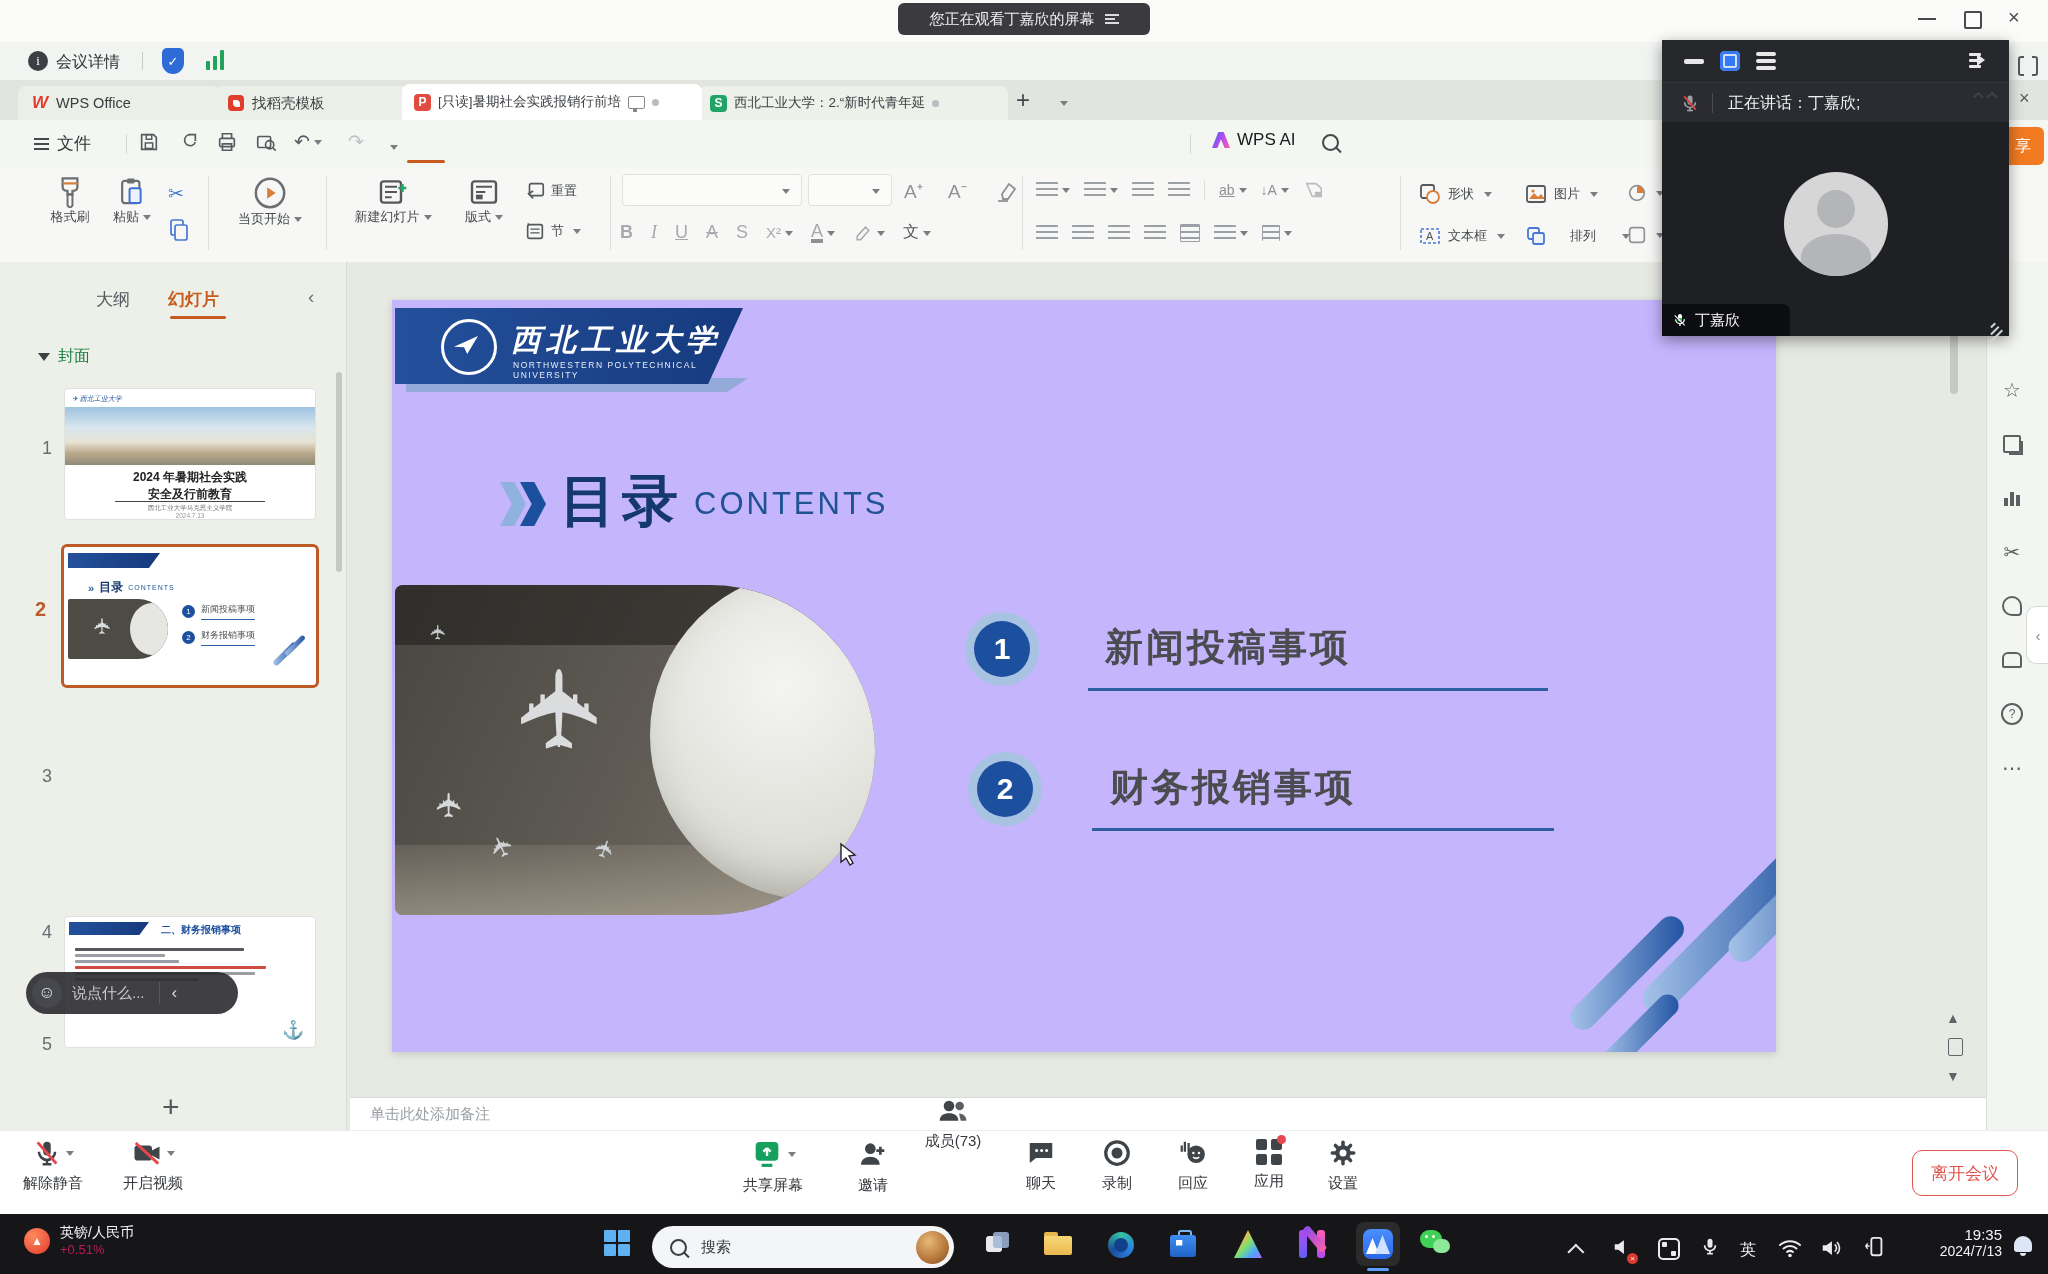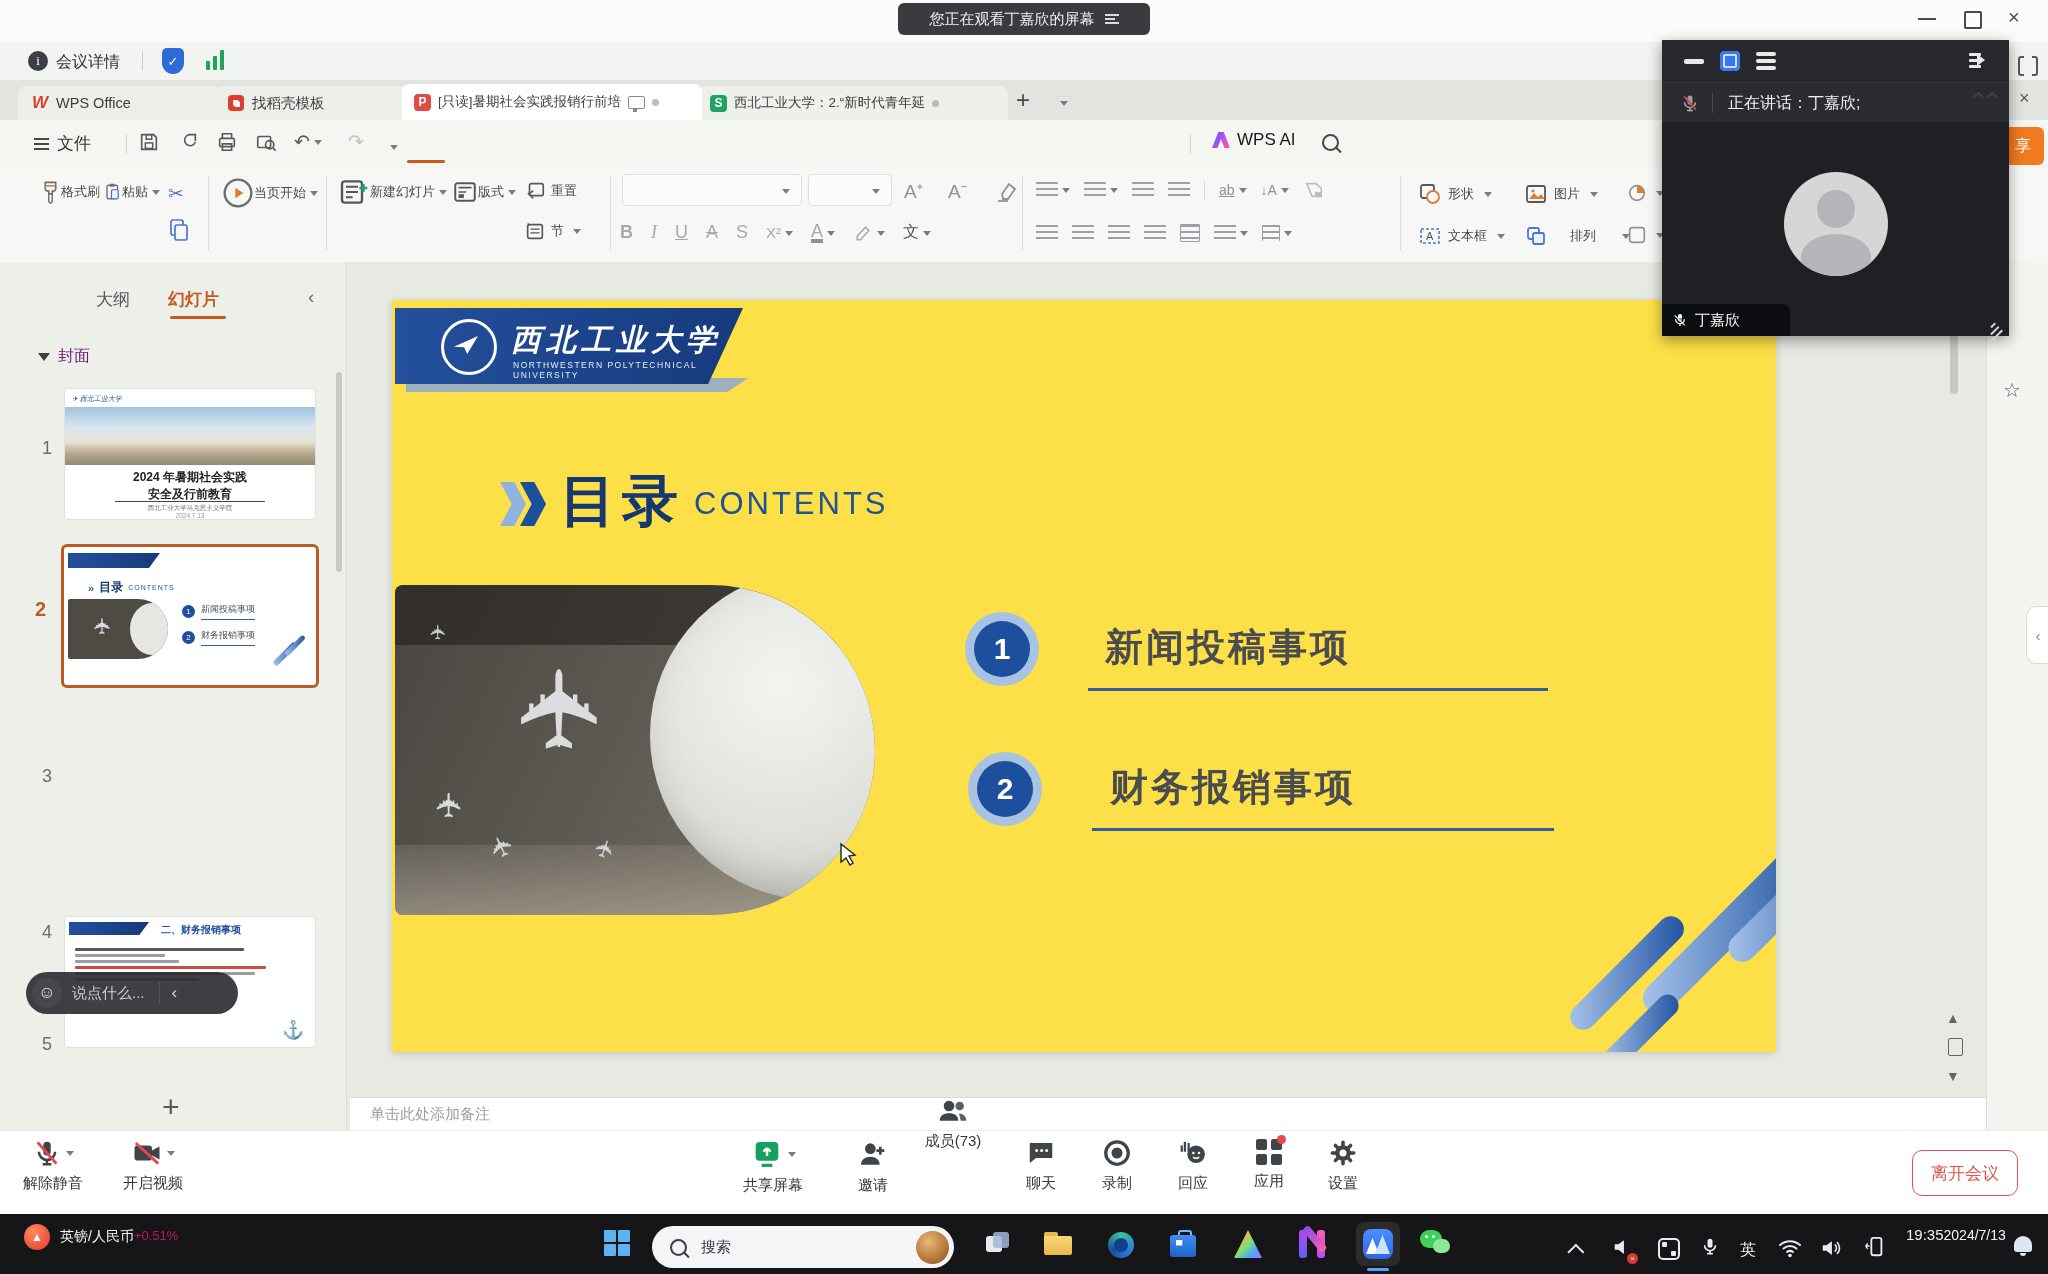--- a/index.html
+++ b/index.html
@@ -1,19 +1,19 @@
 <!DOCTYPE html>
 <html><head>
 <meta charset="utf-8">
 <style>
   html,body{margin:0;padding:0;width:2048px;height:1274px;font-family:"Liberation Sans",sans-serif;}
   #root{position:relative;width:2048px;height:1274px;background:#e8eae4;overflow:hidden;}
   .abs{position:absolute;}
   .flex{display:flex;align-items:center;}
-  .col{display:flex;flex-direction:row;align-items:center;text-align:center;}
+  .col{display:flex;flex-direction:column;align-items:center;text-align:center;}
   .cv{width:0;height:0;border:4px solid transparent;border-top:5px solid #7a7e82;margin-left:4px;margin-top:5px;}
   .bar{height:3px;background:#9a9ea2;border-radius:1px;margin:3px 0;}
   .bar.red{background:#cf4a40;}
   .bar.dk{background:#55585c;}
   .mini{width:22px;height:16px;background:repeating-linear-gradient(180deg,#9aa0a5 0 2px,transparent 2px 6px);border-radius:1px;}
   .divv{width:1px;background:#dcdfda;}
   .glabel{font-size:13px;color:#45494e;white-space:nowrap;}
   .menu-item{font-size:17px;color:#30343a;padding:0 14px;white-space:nowrap;}
   .thumb{position:absolute;left:64px;width:250px;background:#fff;border:1px solid #dfe2dc;border-radius:4px;overflow:hidden;}
   .thumbnum{position:absolute;font-size:18px;color:#6a6e72;width:30px;text-align:right;}
@@ -329,21 +329,21 @@
       <span class="cv"></span>
   </div>
 
   <div class="abs" style="left:0;top:262px;width:346px;height:868px;background:#edefe9;border-right:1px solid #d9dcd6;"></div>
   <div class="abs" style="left:96px;top:288px;font-size:17px;color:#565a5f;">大纲</div>
   <div class="abs" style="left:168px;top:288px;font-size:17px;color:#c85a1e;font-weight:bold;">幻灯片</div>
   <div class="abs" style="left:170px;top:316px;width:56px;height:3px;background:#c85a1e;border-radius:2px;"></div>
   <div class="abs" style="left:308px;top:286px;font-size:19px;color:#6a6e72;">‹</div>
   <div class="abs flex" style="left:38px;top:346px;gap:8px;">
     <span style="width:0;height:0;border:6px solid transparent;border-top:8px solid #3c3f44;margin-top:6px;"></span>
-    <span style="font-size:16px;color:#701a75;">封面</span>
+    <span style="font-size:16px;color:#15803d;">封面</span>
   </div>
 
   <div class="thumbnum" style="left:22px;top:438px;">1</div>
   <div class="thumb" style="top:388px;height:130px;">
     <div style="position:absolute;left:7px;top:5px;font-size:7px;color:#1d4f9f;font-style:italic;">✈ 西北工业大学</div>
     <div style="position:absolute;left:0;top:18px;width:250px;height:58px;background:linear-gradient(180deg,#9fc3e0 0%,#d8e6ef 35%,#e8e3d4 60%,#b9a98c 80%,#8e8a76 100%);"></div>
     <div style="position:absolute;left:0;top:80px;width:250px;text-align:center;font-size:12px;font-weight:bold;color:#222;">
       <div>2024 年暑期社会实践</div>
       <div>安全及行前教育</div>
     </div>
@@ -391,21 +391,21 @@
       <div class="bar" style="width:55%;"></div>
     </div>
     <div style="position:absolute;right:10px;bottom:6px;color:#1d4f9f;font-size:18px;">⚓</div>
   </div>
 
   <div class="thumbnum" style="left:22px;top:1034px;">5</div>
   <div class="abs" style="left:162px;top:1090px;font-size:30px;color:#54575b;">+</div>
   <div class="abs" style="left:336px;top:372px;width:6px;height:200px;background:#c7cac4;border-radius:3px;"></div>
 
   <div class="abs" style="left:347px;top:262px;width:1638px;height:835px;background:#e7e9e3;"></div>
-  <div class="abs" style="left:392px;top:300px;width:1384px;height:752px;background:#fde047;box-shadow:0 2px 8px rgba(0,0,0,0.15);overflow:hidden;">
+  <div class="abs" style="left:392px;top:300px;width:1384px;height:752px;background:#c4b5fd;box-shadow:0 2px 8px rgba(0,0,0,0.15);overflow:hidden;">
 
     <div style="position:absolute;left:14px;top:78px;width:342px;height:14px;background:#8ca9d4;clip-path:polygon(0 0,100% 0,94% 100%,0 100%);opacity:.85;"></div>
     <div style="position:absolute;left:3px;top:8px;width:348px;height:76px;background:linear-gradient(90deg,#24509c,#163a7e);clip-path:polygon(0 0,100% 0,90% 100%,0 100%);">
       <span style="position:absolute;left:46px;top:11px;width:50px;height:50px;border:3px solid #fff;border-radius:50%;">
         <span style="position:absolute;left:10px;top:14px;width:24px;height:18px;background:#fff;clip-path:polygon(0 60%,100% 0,55% 100%,42% 62%);"></span>
       </span>
       <span style="position:absolute;left:116px;top:12px;color:#fff;font-size:30px;font-weight:bold;letter-spacing:5px;font-family:'Liberation Serif',serif;font-style:italic;">西北工业大学</span>
       <span style="position:absolute;left:118px;top:52px;color:#e8edf7;font-size:8.5px;letter-spacing:1.5px;">NORTHWESTERN  POLYTECHNICAL  UNIVERSITY</span>
     </div>
 

